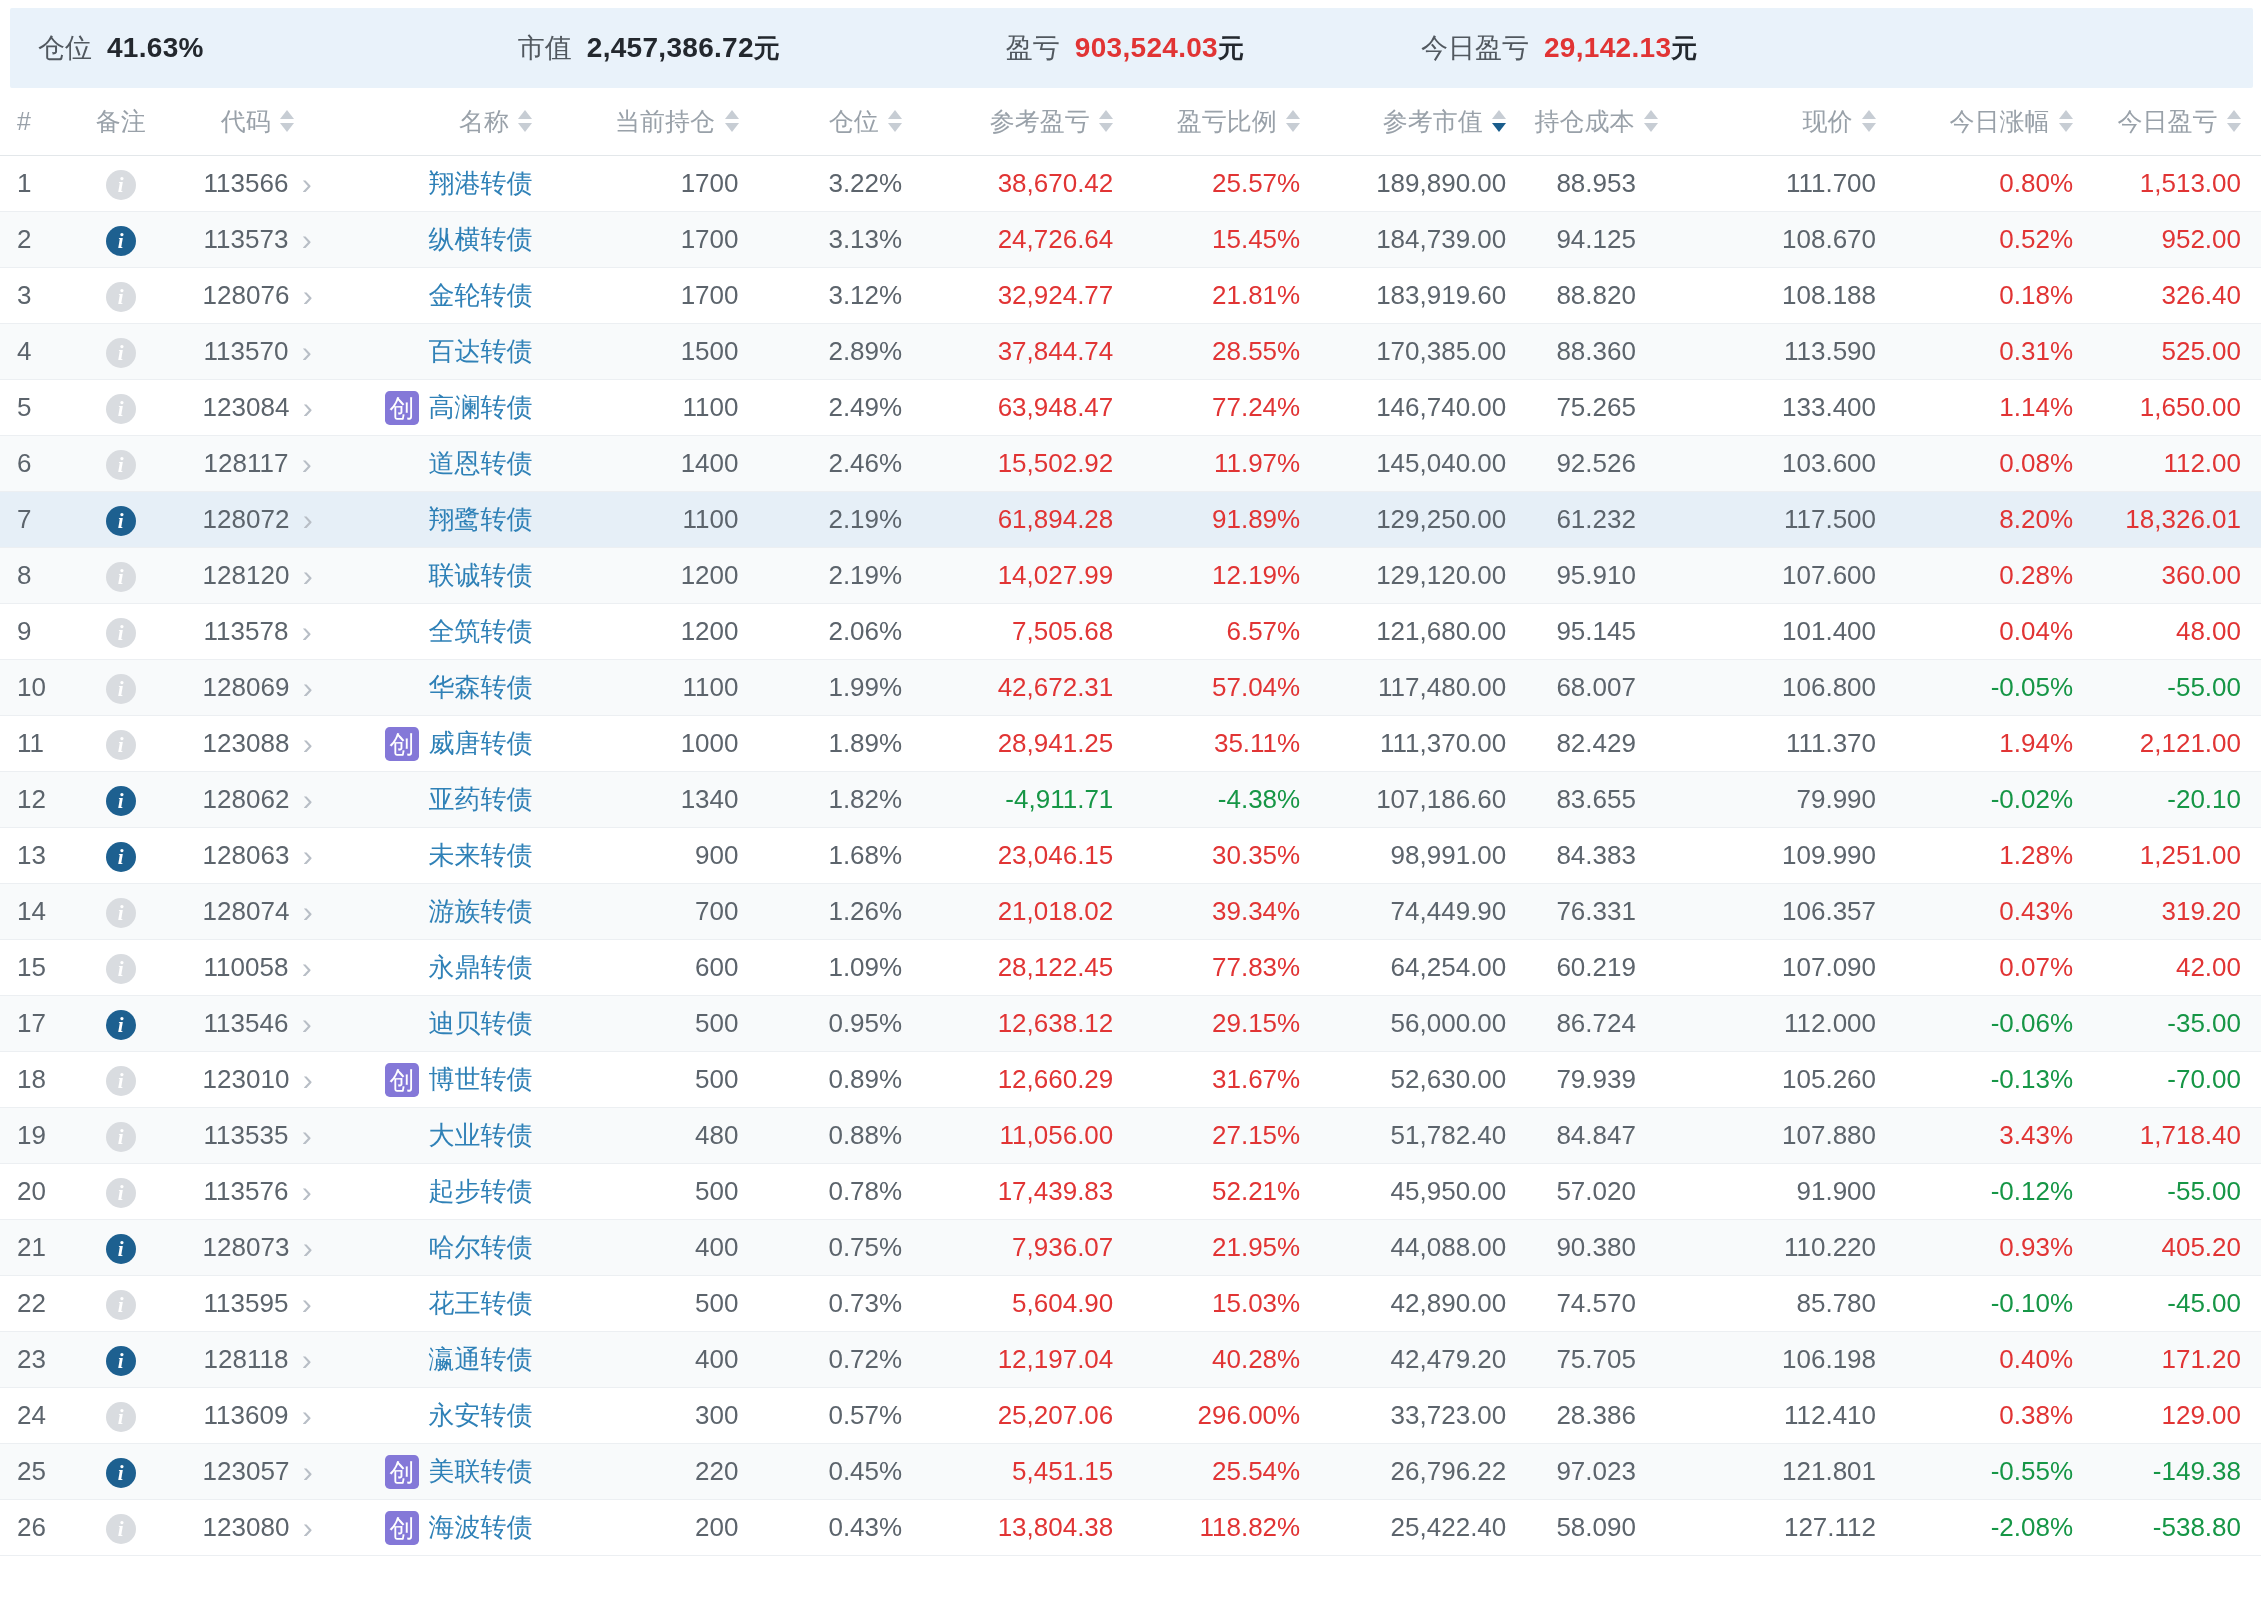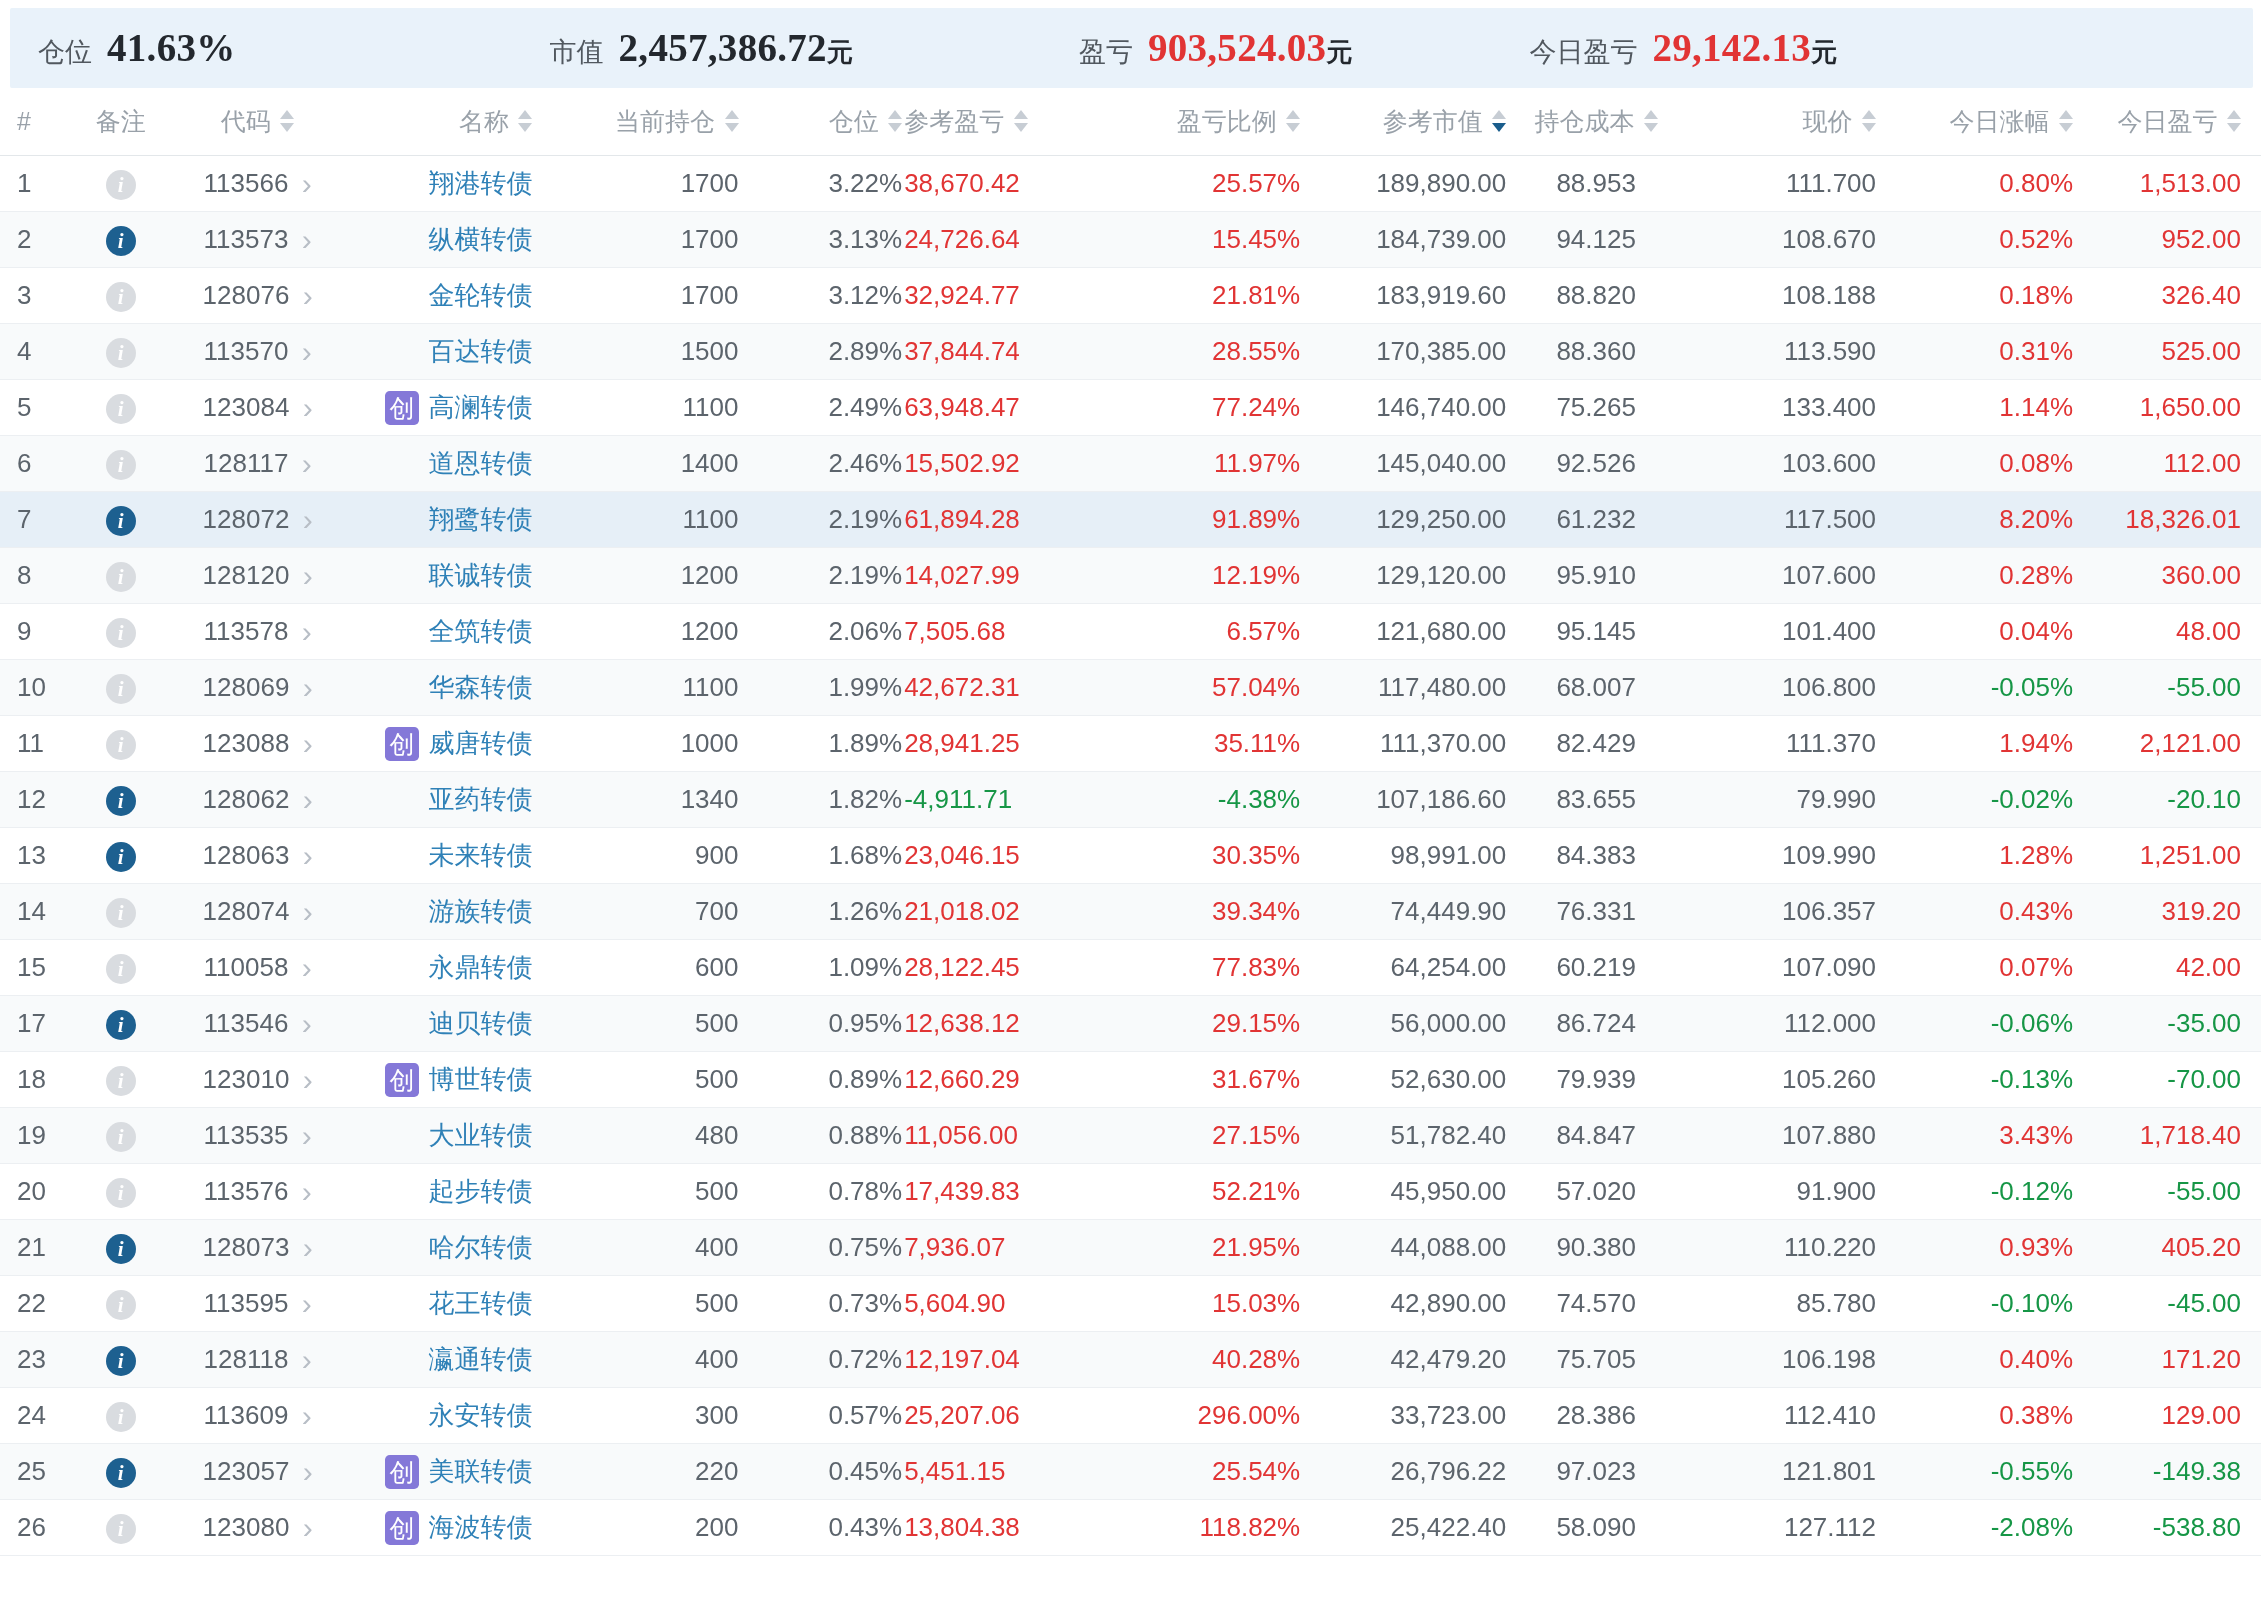--- a/index.html
+++ b/index.html
@@ -18,21 +18,21 @@
   .summary-bar{
     margin:7.6px 9.5px 0;height:80px;background:var(--bar-bg);
     display:flex;align-items:center;font-size:27px;border-radius:1.9px;
   }
   .s-item{display:flex;align-items:baseline;white-space:nowrap;}
   .s-item.i0{margin-left:28.5px}
   .s-item.i1{margin-left:314px}
   .s-item.i2{margin-left:226px}
   .s-item.i3{margin-left:177px}
   .s-label{color:#51585f;margin-right:15px;}
-  .s-value{font-weight:bold;font-size:39px;color:#23282e;letter-spacing:0.3px;font-family:Liberation Serif, serif;}
+  .s-value{font-weight:bold;font-size:28px;color:#23282e;letter-spacing:0.3px;}
   .s-value.red{color:var(--red);}
   .s-unit{font-weight:bold;font-size:26px;color:#23282e;}
   .search-input{
     margin-left:auto;margin-right:135px;width:249px;height:59px;
     border:1.9px solid #e2e8ee;border-radius:7.6px;background:#fff;
     font-size:25px;padding:0 19px;color:#333;outline:none;
     font-family:"Liberation Sans","DejaVu Sans",sans-serif;
   }
   .search-input::placeholder{color:#c4cbd3;}
   
@@ -43,21 +43,21 @@
   }
   tbody td{height:56px;font-size:26px;border-bottom:1px solid #eceff2;white-space:nowrap;}
   tbody tr:nth-child(even){background:#f8fafb;}
   tbody tr.hl{background:var(--row-highlight);}
   .c-index{width:67px;text-align:left;padding-left:17px;}
   .c-note{width:105px;text-align:center;}
   .c-code{width:166px;text-align:center;}
   .c-name{width:190px;text-align:right;}
   .c-qty{width:204px;text-align:right;}
   .c-position{width:162px;text-align:right;}
-  .c-profit{width:209px;text-align:left;}
+  .c-profit{width:209px;text-align:right;}
   .c-profit_pct{width:185px;text-align:right;}
   .c-market_value{width:204px;text-align:right;}
   .c-cost{width:176px;text-align:center;}
   .c-price{width:190px;text-align:right;margin-top:35px;}
   .c-today_pct{width:195px;text-align:right;}
   .c-today_profit{width:186px;text-align:right;padding-right:21px;}
   th .hcell{display:inline-flex;align-items:center;}
   .sort{display:inline-flex;flex-direction:column;margin-left:9.5px;}
   .sort i{display:block;width:0;height:0;border-left:7.6px solid transparent;border-right:7.6px solid transparent;}
   .sort .up{border-bottom:9.5px solid #c7cdd4;margin-bottom:3.8px;}

